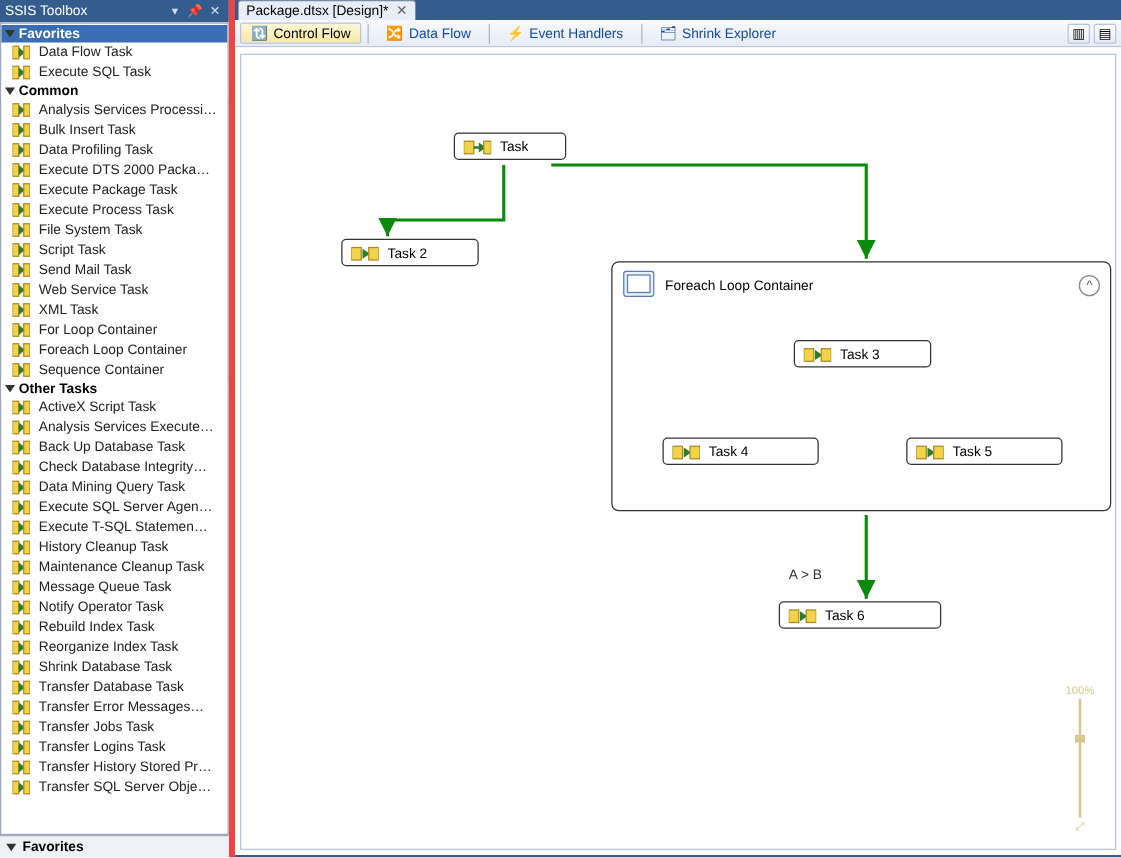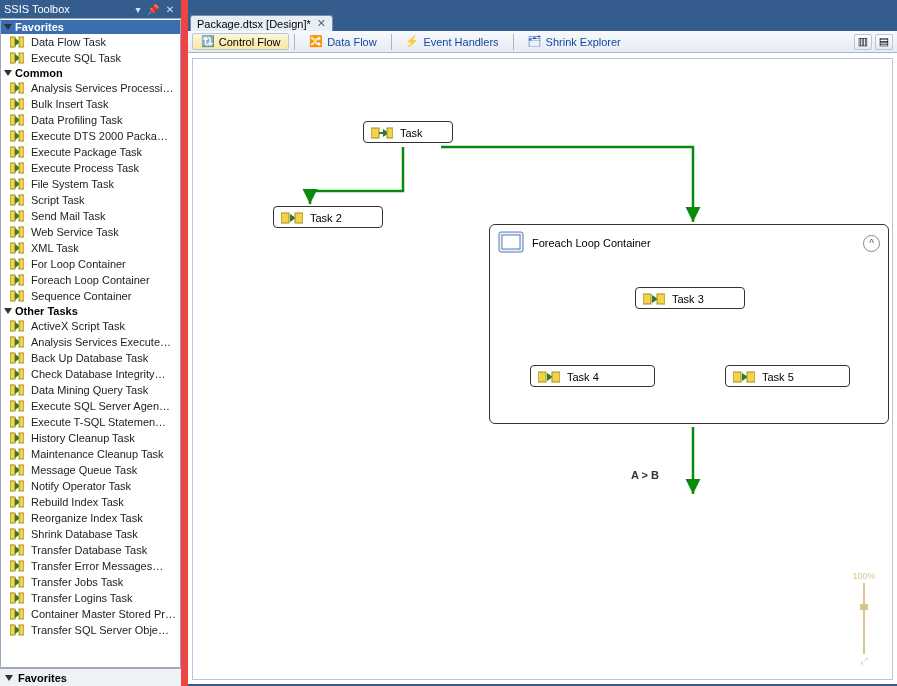--- a/index.html
+++ b/index.html
@@ -11,21 +11,21 @@
     height: 686px;
     overflow: hidden;
     display: flex;
   }
   
   .toolbox {
     width: 188px;
     height: 686px;
     display: flex;
     flex-direction: column;
-    border-right: 7px solid #ef4444;
+    border-right: 5px solid #ef4444;
     background: #eef1f6;
   }
   .toolbox-header {
     background: #345c8c;
     color: #fff;
     height: 18px;
     display: flex;
     align-items: center;
     padding: 0 4px;
     font-size: 11px;
@@ -103,21 +103,21 @@
   }
   
   .right {
     flex: 1;
     display: flex;
     flex-direction: column;
     height: 686px;
     background:#fff;
   }
   .doc-tab {
-    height: 31px;
+    height: 16px;
     background: #345c8c;
     display: flex;
     align-items: flex-end;
     padding-left: 2px;
   }
   .doc-tab .tab {
     background: #e8eef7;
     border: 1px solid #7a8ba8;
     border-bottom: none;
     padding: 1px 6px;
@@ -204,21 +204,21 @@
   }
   svg.flow { position:absolute; left:0; top:0; width:100%; height:100%; pointer-events:none; }
   .zoom {
     position:absolute; right:16px; bottom:12px;
     width:24px; height:120px;
     display:flex; flex-direction:column; align-items:center;
     color:#c6a95a; font-size:9px;
   }
   .zoom .track{ flex:1; width:2px; background:#d8c58a; position:relative; margin:2px 0;}
   .zoom .thumb{position:absolute; left:-3px; top:30%; width:8px;height:6px;background:#d8c58a;}
-  .zoom .lbl { font-size:9px; color:#d8c58a;margin-top:24px;}
+  .zoom .lbl { font-size:9px; color:#d8c58a;}
   .annotation{position:absolute;font-size:11px;color:#333;}
 </style>
 </head>
 <body>
 
 <div class="toolbox">
   <div class="toolbox-header">
     <span class="title">SSIS Toolbox</span>
     <span class="hdr-icon">▾</span>
     <span class="hdr-icon">📌</span>
@@ -570,21 +570,21 @@
         <span>Transfer Logins Task</span>
       </div>
       <div class="item">
         <span class="ic">
           <svg width="14" height="12">
             <rect x="0" y="1" width="5" height="10" fill="#f3d34a" stroke="#a88b1f"></rect>
             <polygon points="5,2 10,6 5,10" fill="#2a7d2a"></polygon>
             <rect x="9" y="1" width="5" height="10" fill="#f3d34a" stroke="#a88b1f"></rect>
           </svg>
         </span>
-        <span>Container Master Stored Pr…</span>
+        <span>Transfer History Stored Pr…</span>
       </div>
       <div class="item">
         <span class="ic">
           <svg width="14" height="12">
             <rect x="0" y="1" width="5" height="10" fill="#f3d34a" stroke="#a88b1f"></rect>
             <polygon points="5,2 10,6 5,10" fill="#2a7d2a"></polygon>
             <rect x="9" y="1" width="5" height="10" fill="#f3d34a" stroke="#a88b1f"></rect>
           </svg>
         </span>
         <span>Transfer SQL Server Obje…</span>
@@ -710,22 +710,32 @@
             <svg width="22" height="14">
                 <rect x="0" y="2" width="8" height="10" fill="#f3d34a" stroke="#a88b1f"></rect>
                 <polygon points="9,3 15,7 9,11" fill="#2a7d2a"></polygon>
                 <rect x="14" y="2" width="8" height="10" fill="#f3d34a" stroke="#a88b1f"></rect>
               </svg>
           </span>
           <span>Task 5</span>
         </div>
       </div>
 
-
-      <div class="annotation" style="left:438px; top:410px;font-weight:bold;">A &gt; B</div>
+      <div class="node" style="left:430px; top:437px; width:130px;">
+        <span class="nic">
+          <svg width="22" height="14">
+              <rect x="0" y="2" width="8" height="10" fill="#f3d34a" stroke="#a88b1f"></rect>
+              <polygon points="9,3 15,7 9,11" fill="#2a7d2a"></polygon>
+              <rect x="14" y="2" width="8" height="10" fill="#f3d34a" stroke="#a88b1f"></rect>
+            </svg>
+        </span>
+        <span>Task 6</span>
+      </div>
+
+      <div class="annotation" style="left:438px; top:410px;">A &gt; B</div>
 
       <div class="zoom">
         <span class="lbl">100%</span>
         <div class="track">
             <div class="thumb"></div>
           </div>
         <span style="color:#d8c58a">⤢</span>
       </div>
     </div>
   </div>

